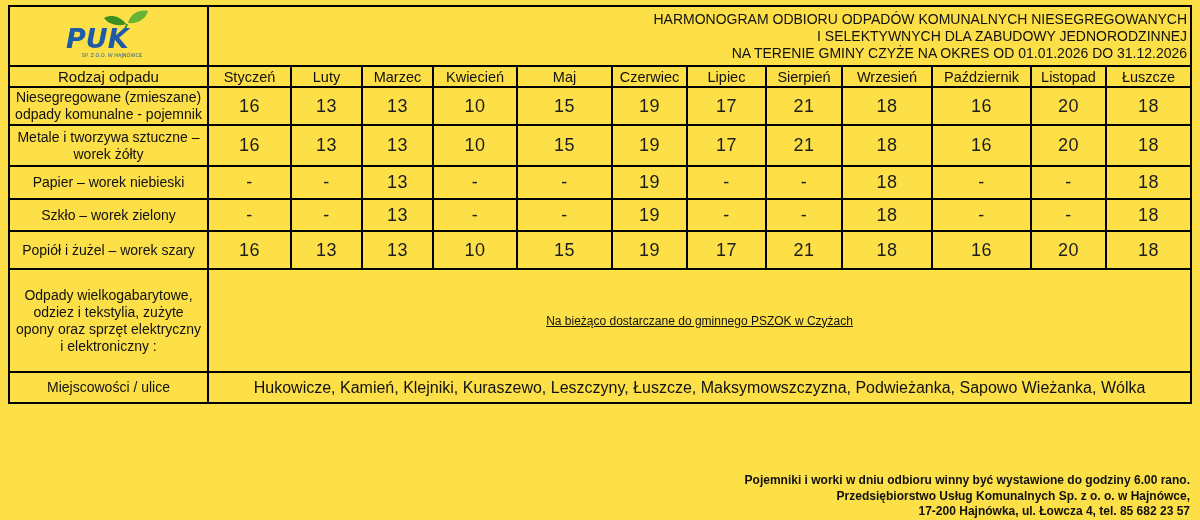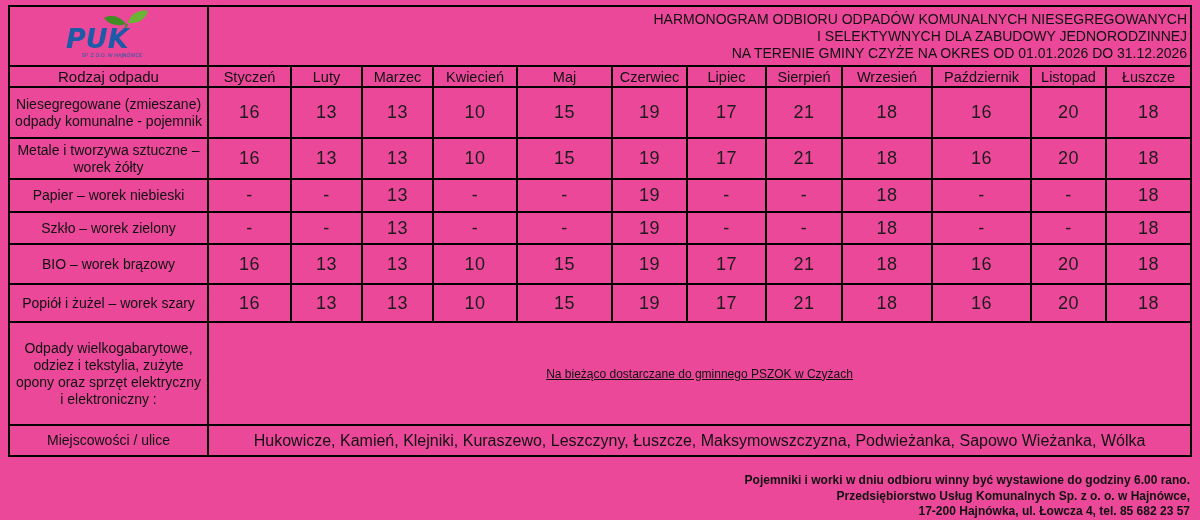--- a/index.html
+++ b/index.html
@@ -1,18 +1,18 @@
 <!DOCTYPE html>
 <html><head>
 <meta charset="utf-8">
 <style>
   * { box-sizing: border-box; }
   html, body { margin:0; padding:0; background:#ffffff; }
   body { width:1200px; height:520px; font-family:"Liberation Sans", sans-serif; color:#000; }
-  .page { position:relative; width:1200px; height:520px; background:#ec4899; overflow:hidden; }
+  .page { position:relative; width:1200px; height:520px; background:#fde047; overflow:hidden; }
 
   table.schedule {
     position:absolute; left:8px; top:5px;
     width:1182px; border-collapse:collapse; table-layout:fixed;
   }
   table.schedule td {
     border:2px solid #000;
     padding:1px 3px;
     text-align:center;
     vertical-align:middle;
@@ -83,21 +83,21 @@
       <td class="month-cell">Maj</td>
       <td class="month-cell">Czerwiec</td>
       <td class="month-cell">Lipiec</td>
       <td class="month-cell">Sierpień</td>
       <td class="month-cell">Wrzesień</td>
       <td class="month-cell">Październik</td>
       <td class="month-cell">Listopad</td>
       <td class="month-cell">Łuszcze</td>
     </tr>
 
-    <tr style="height:51px">
+    <tr style="height:38px">
       <td class="label-cell">Niesegregowane (zmieszane) odpady komunalne - pojemnik</td>
       <td class="num-cell">16</td>
       <td class="num-cell">13</td>
       <td class="num-cell">13</td>
       <td class="num-cell">10</td>
       <td class="num-cell">15</td>
       <td class="num-cell">19</td>
       <td class="num-cell">17</td>
       <td class="num-cell">21</td>
       <td class="num-cell">18</td>
@@ -147,35 +147,20 @@
       <td class="num-cell">-</td>
       <td class="num-cell">19</td>
       <td class="num-cell">-</td>
       <td class="num-cell">-</td>
       <td class="num-cell">18</td>
       <td class="num-cell">-</td>
       <td class="num-cell">-</td>
       <td class="num-cell">18</td>
     </tr>
 
-    <tr style="height:40px">
-      <td class="label-cell">BIO – worek brązowy</td>
-      <td class="num-cell">16</td>
-      <td class="num-cell">13</td>
-      <td class="num-cell">13</td>
-      <td class="num-cell">10</td>
-      <td class="num-cell">15</td>
-      <td class="num-cell">19</td>
-      <td class="num-cell">17</td>
-      <td class="num-cell">21</td>
-      <td class="num-cell">18</td>
-      <td class="num-cell">16</td>
-      <td class="num-cell">20</td>
-      <td class="num-cell">18</td>
-    </tr>
 
     <tr style="height:38px">
       <td class="label-cell">Popiół i żużel – worek szary</td>
       <td class="num-cell">16</td>
       <td class="num-cell">13</td>
       <td class="num-cell">13</td>
       <td class="num-cell">10</td>
       <td class="num-cell">15</td>
       <td class="num-cell">19</td>
       <td class="num-cell">17</td>

